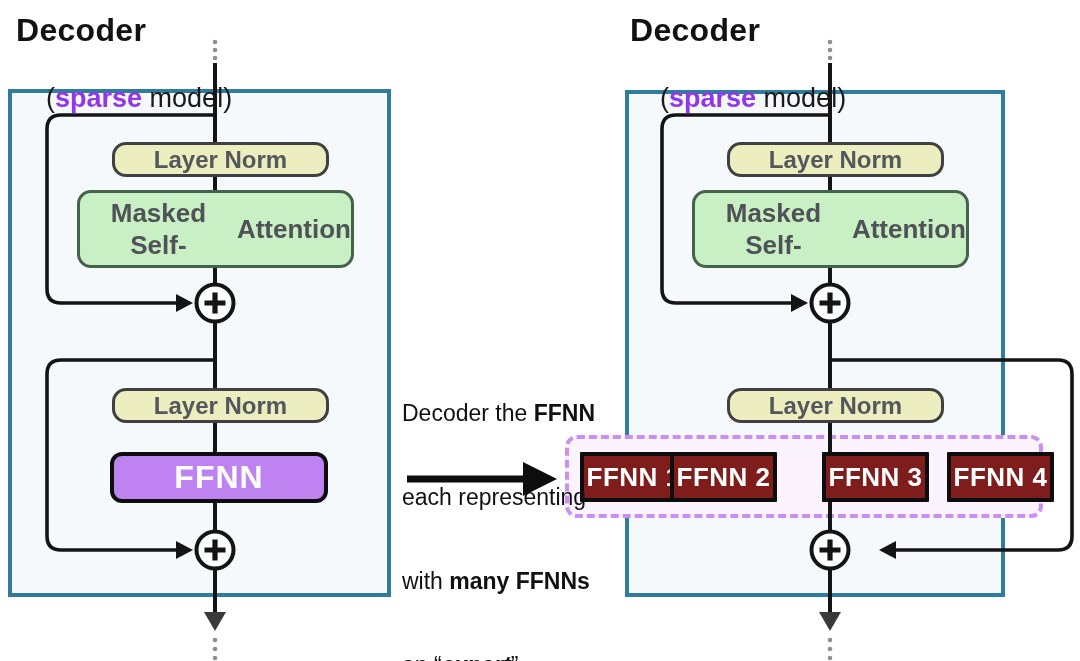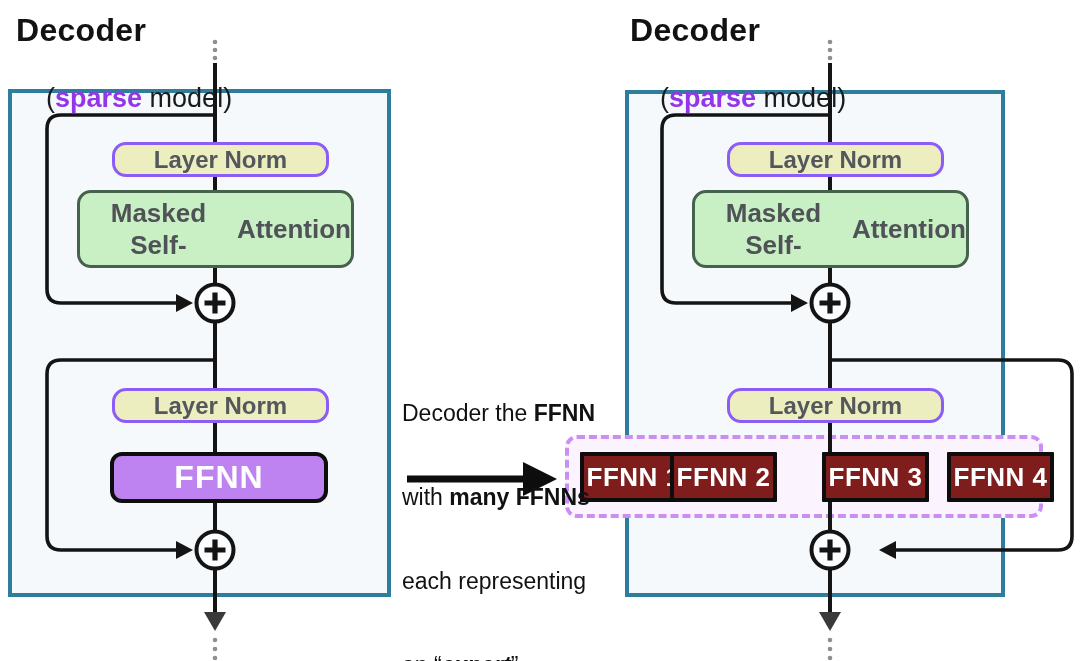--- a/index.html
+++ b/index.html
@@ -45,21 +45,21 @@
   
   .block {
     display: flex;
     align-items: center;
     justify-content: center;
     text-align: center;
     z-index: 4;
   }
   .layer-norm {
     background: #ECEEBF;
-    border: 3px solid #8b5cf6;
+    border: 3px solid #404040;
     border-radius: 14px;
     font-size: 24px;
     font-weight: 700;
     color: #54575B;
   }
   .attention {
     background: #C9F0C4;
     border: 3.5px solid #47624C;
     border-radius: 14px;
     font-size: 26px;
@@ -220,18 +220,18 @@
 
   <div class="abs block layer-norm" style="left:727px; top:388px; width:217px; height:35px;">Layer Norm</div>
 
   <div class="abs expert-box" style="left:580px; top:452px; width:107px; height:50px;">FFNN 1</div>
   <div class="abs expert-box" style="left:670px; top:452px; width:107px; height:50px;">FFNN 2</div>
   <div class="abs expert-box" style="left:808px; top:452px; width:107px; height:50px;margin-left:14px;">FFNN 3</div>
   <div class="abs expert-box" style="left:947px; top:452px; width:107px; height:50px;">FFNN 4</div>
 
   <div class="abs annotation" style="left:402px; top:343px; width:268px;">
     <div><span>Decoder the </span><span class="b">FFNN</span></div>
+    <div><span>each representing</span></div>
     <div><span>with </span><span class="b">many FFNNs</span></div>
-    <div><span>each representing</span></div>
     <div><span>an “</span><span class="bi">expert</span><span>”.</span></div>
   </div>
 
 </div>
 
 </body></html>

